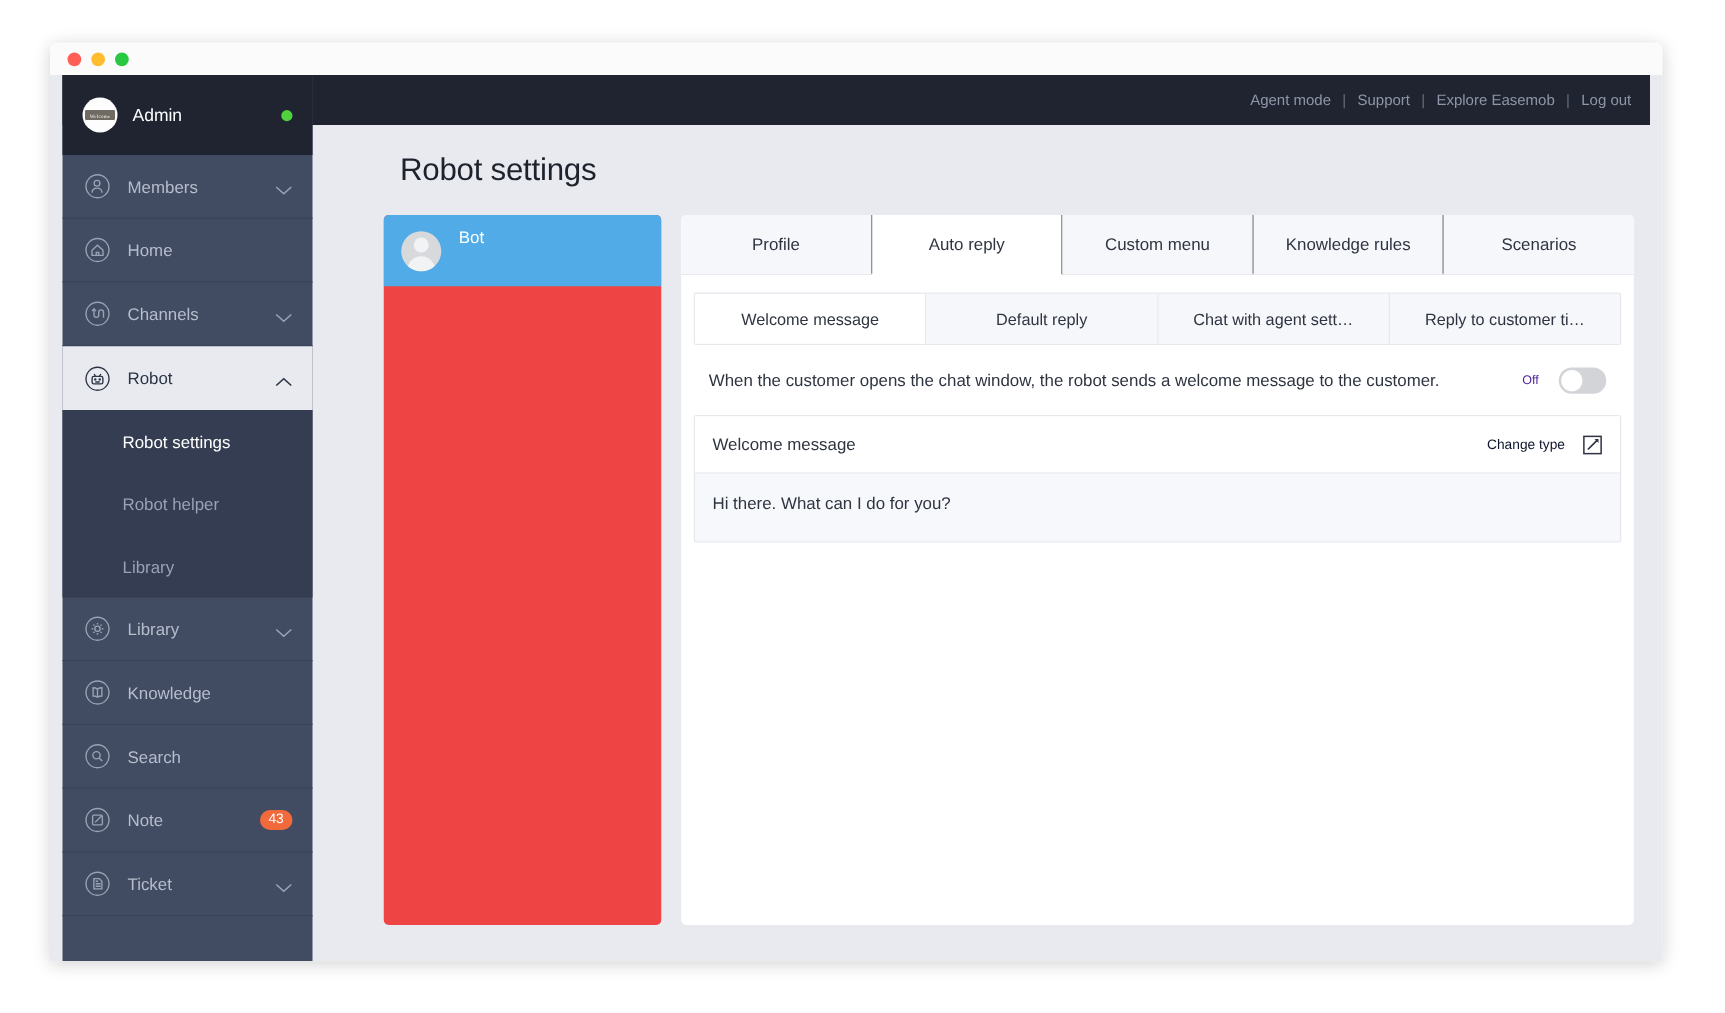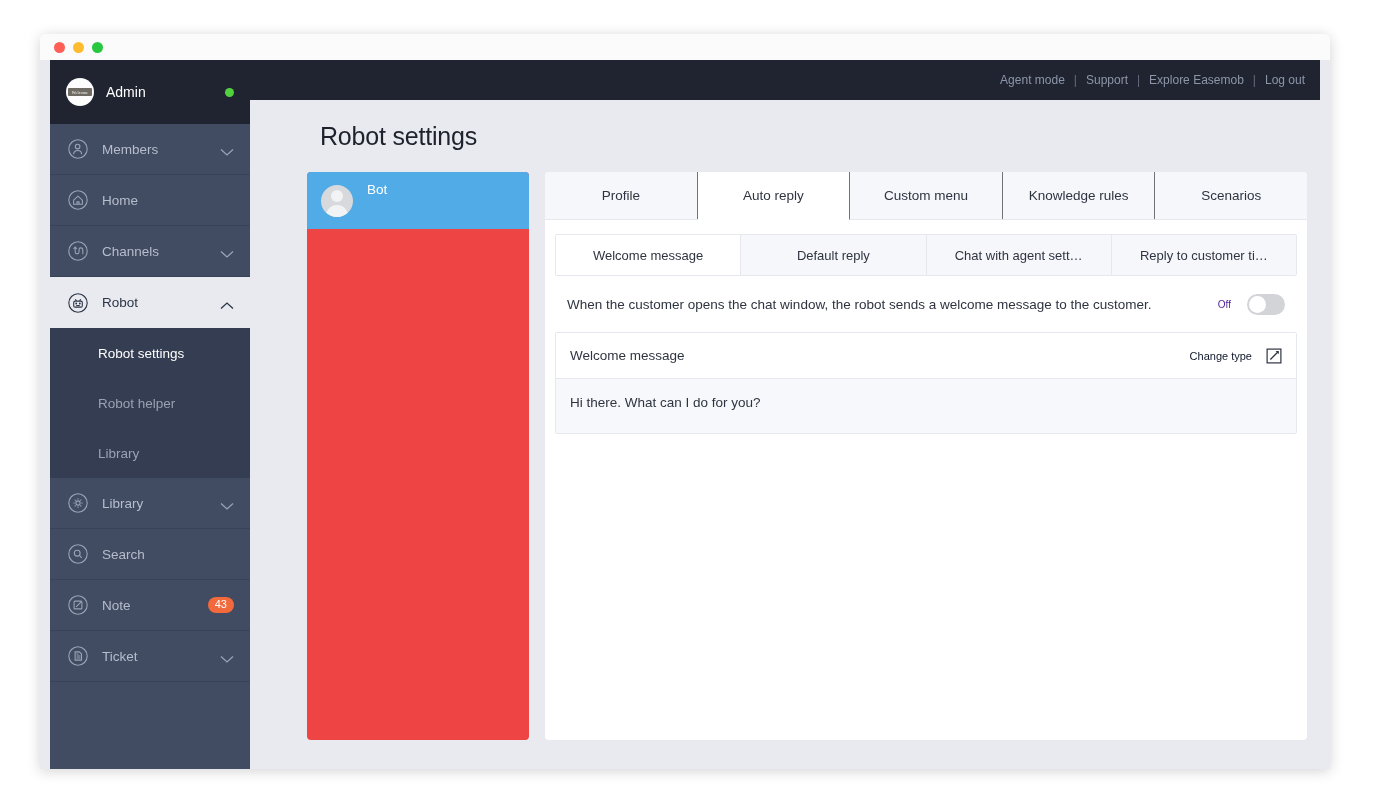--- a/index.html
+++ b/index.html
@@ -427,20 +427,30 @@
           </svg>
         </span>
         <span class="nav-label">Library</span>
         <span class="chev">
           <svg width="14" height="9" viewBox="0 0 14 9" fill="none" stroke="#9aa3b4" stroke-width="1.3">
               <path d="M1 1.6 7 7l6-5.4"></path>
             </svg>
         </span>
       </div>
 
+      <div class="nav-item">
+        <span class="nav-ico">
+          <svg width="22" height="22" viewBox="0 0 22 22" fill="none" stroke="#9aa3b4" stroke-width="1.1">
+            <circle cx="11" cy="11" r="9.2"></circle>
+            <path d="M11 8.2c-1-.7-2-1-3.5-1v6.6c1.5 0 2.5.3 3.5 1 1-.7 2-1 3.5-1V7.2c-1.5 0-2.5.3-3.5 1z"></path>
+            <path d="M11 8.2v6.6"></path>
+          </svg>
+        </span>
+        <span class="nav-label">Knowledge</span>
+      </div>
 
       <div class="nav-item">
         <span class="nav-ico">
           <svg width="22" height="22" viewBox="0 0 22 22" fill="none" stroke="#9aa3b4" stroke-width="1.1">
             <circle cx="11" cy="11" r="9.2"></circle>
             <circle cx="10.2" cy="10.2" r="2.9"></circle>
             <path d="M12.4 12.4l2.4 2.4"></path>
           </svg>
         </span>
         <span class="nav-label">Search</span>

